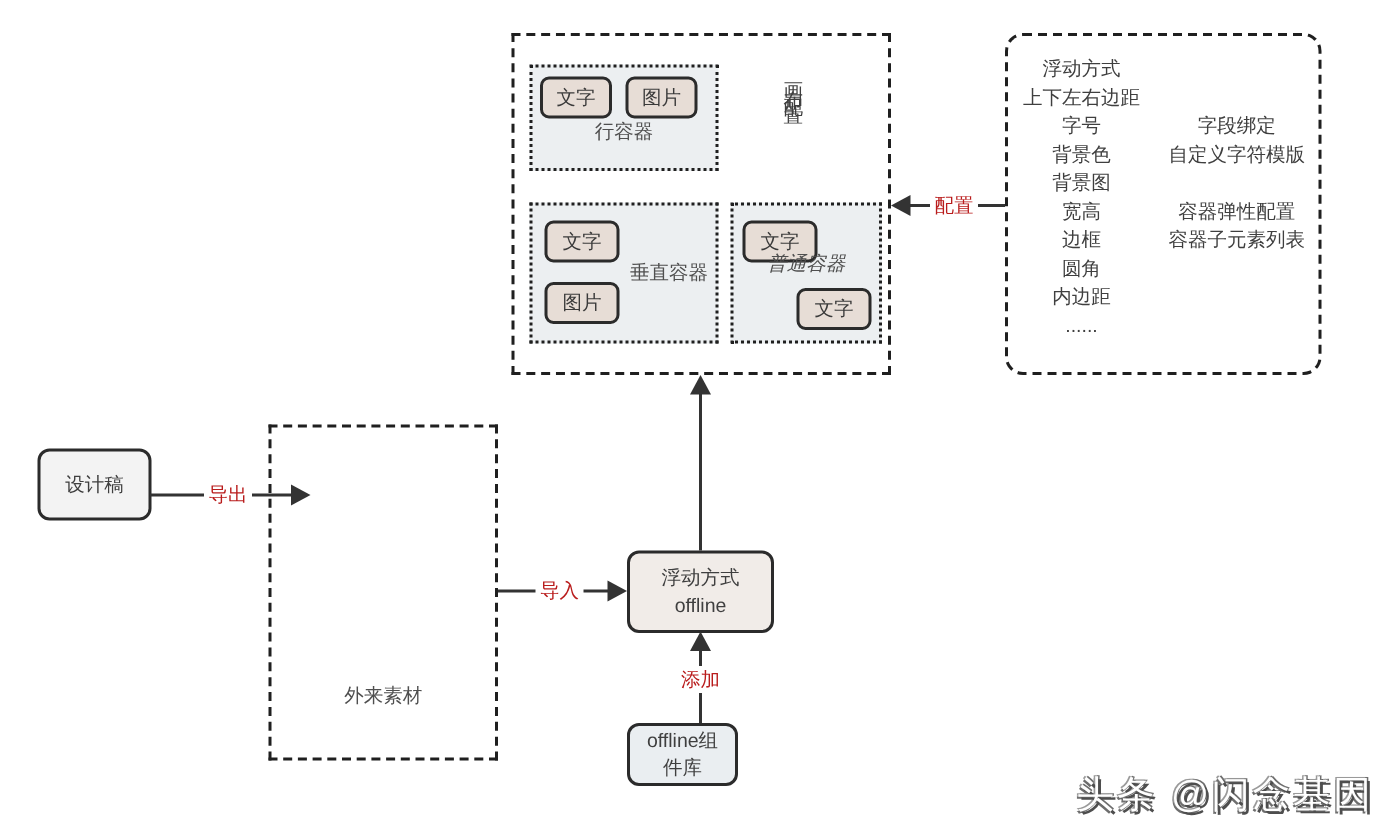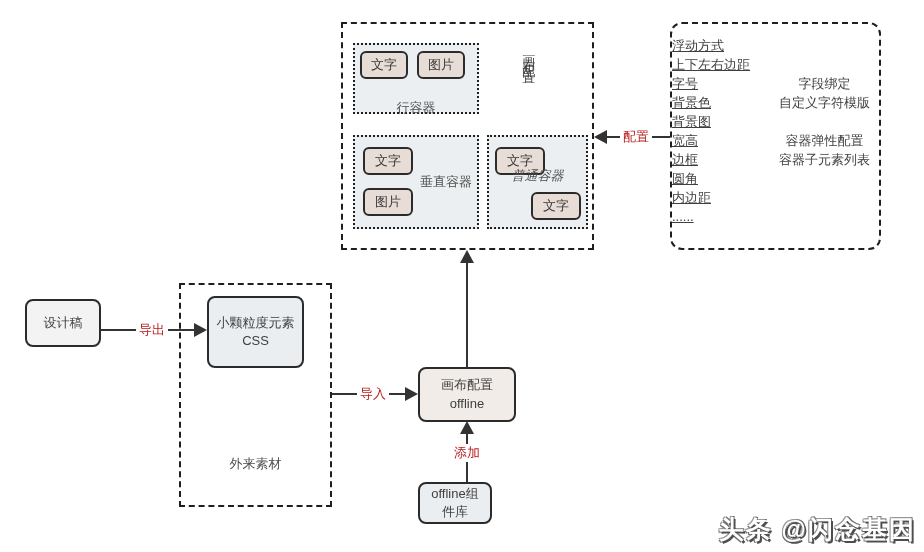--- a/index.html
+++ b/index.html
@@ -31,39 +31,39 @@
     display:flex; align-items:center; justify-content:center;
     font-size:13px; color:#3a3a3a;text-align:right;
   }
   .container-label { font-size:13px; color:#4f4f4f; }
 
   
   #canvas-config { left:341px; top:22px; width:253px; height:228px; }
   #row-container { position:absolute; left:10px; top:19px; width:126px; height:71px; }
   #row-container .chip { position:static; width:48px; }
   #row-chips { display:flex; gap:9px; padding:6px 0 0 5px; }
-  #row-label { display:block; text-align:center; margin-top:20px; }
+  #row-label { display:block; text-align:center; margin-top:0; }
   #vertical-container { position:absolute; left:10px; top:111px; width:126px; height:94px; }
   #vc-chip1 { left:8px; top:10px; }
   #vc-chip2 { left:8px; top:51px; }
   #vc-label { position:absolute; right:5px; top:50%; transform:translateY(-50%); }
   #normal-container { position:absolute; left:144px; top:111px; width:101px; height:94px; }
   #nc-chip1 { left:6px; top:10px; }
   #nc-label { position:absolute; left:0; right:0; top:30px; text-align:center;font-style:italic; }
   #nc-chip2 { right:5px; bottom:7px; }
   #canvas-config-label {
     position:absolute; left:178px; top:21px;
     writing-mode:vertical-rl; text-orientation:upright;
     font-size:13px; letter-spacing:5px; color:#3f3f3f; line-height:1.1;
   }
 
   
   #config-panel { left:670px; top:22px; width:211px; height:228px; border-radius:12px; padding-top:12px; }
   .cfg-row { display:flex; height:19px; align-items:center; font-size:13px; color:#3f3f3f; }
-  .cfg-left  { width:98px; text-align:left;text-decoration:underline; }
+  .cfg-left  { width:98px; text-align:center; }
   .cfg-right { flex:1; text-align:center; }
 
   
   #external-box { left:179px; top:283px; width:153px; height:224px; }
   #css-node    { left:26px; top:11px;  width:97px; height:72px; }
   #assets-node { left:26px; top:118px; width:97px; height:55px; }
   #external-label { position:absolute; left:0; right:0; top:170px; text-align:center; }
 
   
   #design-node        { left:25px;  top:299px; width:76px; height:48px; }
@@ -73,21 +73,21 @@
   
   #arrows { left:0; top:0; pointer-events:none; }
   .edge-label {
     position:absolute; transform:translate(-50%,-50%);
     background:#ffffff; padding:0 3px; font-size:13px; color:#b91c1c; white-space:nowrap;text-align:center;
   }
 
   
   #watermark {
     position:absolute; right:8px; bottom:6px;
-    font-size:25px; font-weight:bold; letter-spacing:2px; color:#ffffff;
+    font-size:25px; font-weight:normal; letter-spacing:2px; color:#ffffff;
     text-shadow: 2px 2px 0 #4e4e4e, -1px -1px 0 #9a9a9a, 1px -1px 0 #6e6e6e, -1px 1px 0 #6e6e6e, 0 0 1px #555;
     white-space:nowrap;
   }
 </style>
 </head>
 <body>
 
 <div class="stage">
 
   <div class="abs dashed-box" id="canvas-config">
@@ -152,26 +152,25 @@
       <span class="cfg-left">内边距</span>
       <span class="cfg-right"></span>
     </div>
     <div class="cfg-row">
       <span class="cfg-left">......</span>
       <span class="cfg-right"></span>
     </div>
   </div>
 
   <div class="abs dashed-box" id="external-box">
-    <div class="node fill-blue" id="css-node">小颗粒度元素CSS</div>
     <span class="container-label" id="external-label">外来素材</span>
   </div>
 
   <div class="node fill-gray" id="design-node">设计稿</div>
-  <div class="node fill-warm" id="card-system-node">画布配置 offline</div>
+  <div class="node fill-warm" id="card-system-node">浮动方式 offline</div>
   <div class="node fill-blue" id="component-lib-node">offline组件库</div>
 
   <svg class="abs" id="arrows" width="924" height="552" viewBox="0 0 924 552">
     <g stroke="#333" stroke-width="2" fill="#333">
       <line x1="100" y1="330" x2="196" y2="330"></line>
       <polygon points="207,330 194,323 194,337" stroke="none"></polygon>
     </g>
     <g stroke="#333" stroke-width="2" fill="#333">
       <line x1="332" y1="394" x2="407" y2="394"></line>
       <polygon points="418,394 405,387 405,401" stroke="none"></polygon>

